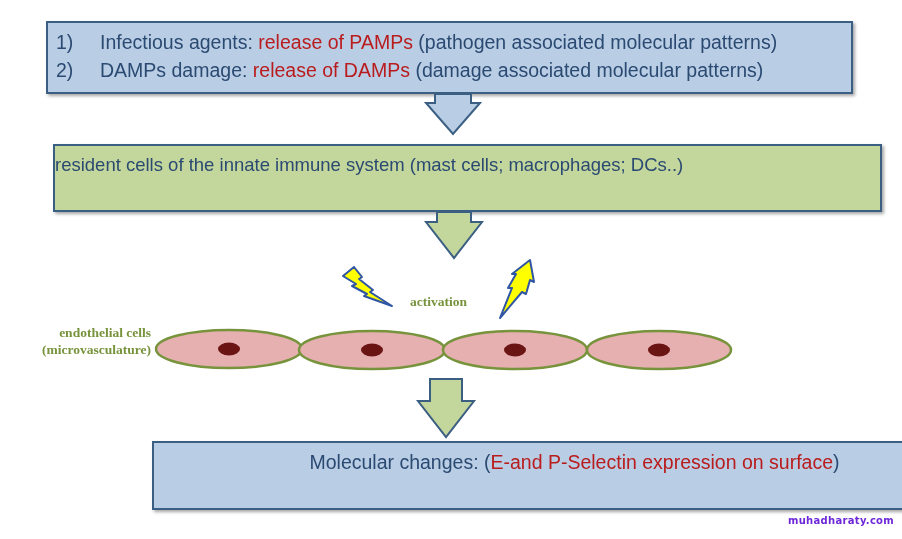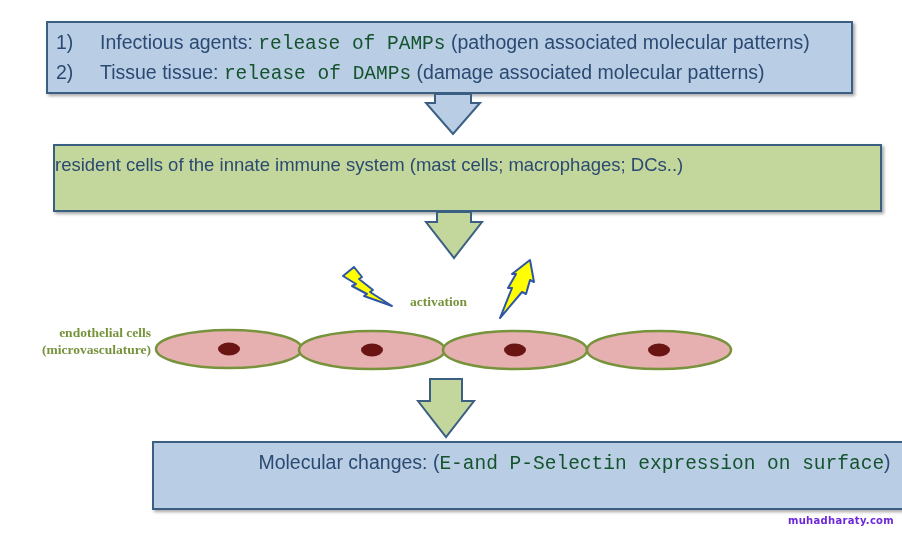--- a/index.html
+++ b/index.html
@@ -14,38 +14,38 @@
     box-shadow: 2px 2px 3px rgba(0,0,0,0.35);
     color: #2b4a72;
   }
   .box-blue { background: #b9cde5; }
   .box-green { background: #c3d69b; }
   .box1 { left: 46px; top: 21px; width: 807px; height: 73px; padding: 5px 0 0 8px; font-size: 19.5px; line-height: 28px; }
   .box1 .row { white-space: nowrap; }
   .box1 .num { display: inline-block; width: 44px; }
   .box2 { left: 53px; top: 144px; width: 829px; height: 68px; font-size: 18.5px; line-height: 26px; padding-top: 6px; }
   .box3 { left: 152px; top: 441px; width: 845px; height: 69px; text-align: center; font-size: 19.5px; line-height: 28px; padding-top: 5px; white-space: nowrap; }
-  .hl { color: #14532d; font-family: Liberation Mono, monospace; }
+  .hl { color: #b91c1c; }
   .it { }
   .arrow { position: absolute; }
   .label-green { position: absolute; color: #77933c; font-weight: bold; font-size: 13.5px; line-height: 17px; font-family: Liberation Serif, serif; }
   .lbl-endo { left: 8px; top: 324px; text-align: right; width: 143px; }
   .lbl-act { left: 410px; top: 293px; }
   .cells { position: absolute; left: 0; top: 0; }
   .watermark { position: absolute; right: 8px; top: 515px; font-family: "DejaVu Sans", sans-serif; font-weight: bold; font-size: 10px; color: #6d28d9; letter-spacing: 0.3px; margin-left: 13px; }
 </style>
 </head>
 <body>
 
 <div class="box box-blue box1">
   <div class="row">
     <span class="num">1)</span><span>Infectious agents: </span><span class="hl">release of PAMPs</span><span> (</span><span class="it">pathogen associated molecular patterns</span><span>)</span>
   </div>
   <div class="row">
-    <span class="num">2)</span><span>Tissue tissue: </span><span class="hl">release of DAMPs</span><span> (damage </span><span class="it">associated molecular patterns</span><span>)</span>
+    <span class="num">2)</span><span>DAMPs damage: </span><span class="hl">release of DAMPs</span><span> (damage </span><span class="it">associated molecular patterns</span><span>)</span>
   </div>
 </div>
 
 <svg class="arrow" style="left:418px;top:93px" width="70" height="44">
   <polygon points="17,1 53,1 53,10 62,10 35,41 8,10 17,10" fill="#b9cde5" stroke="#3b5f83" stroke-width="2" stroke-linejoin="miter"></polygon>
 </svg>
 
 <div class="box box-green box2">
   <div>resident cells of the innate immune system (mast cells; macrophages; DCs..)</div>
 </div>

